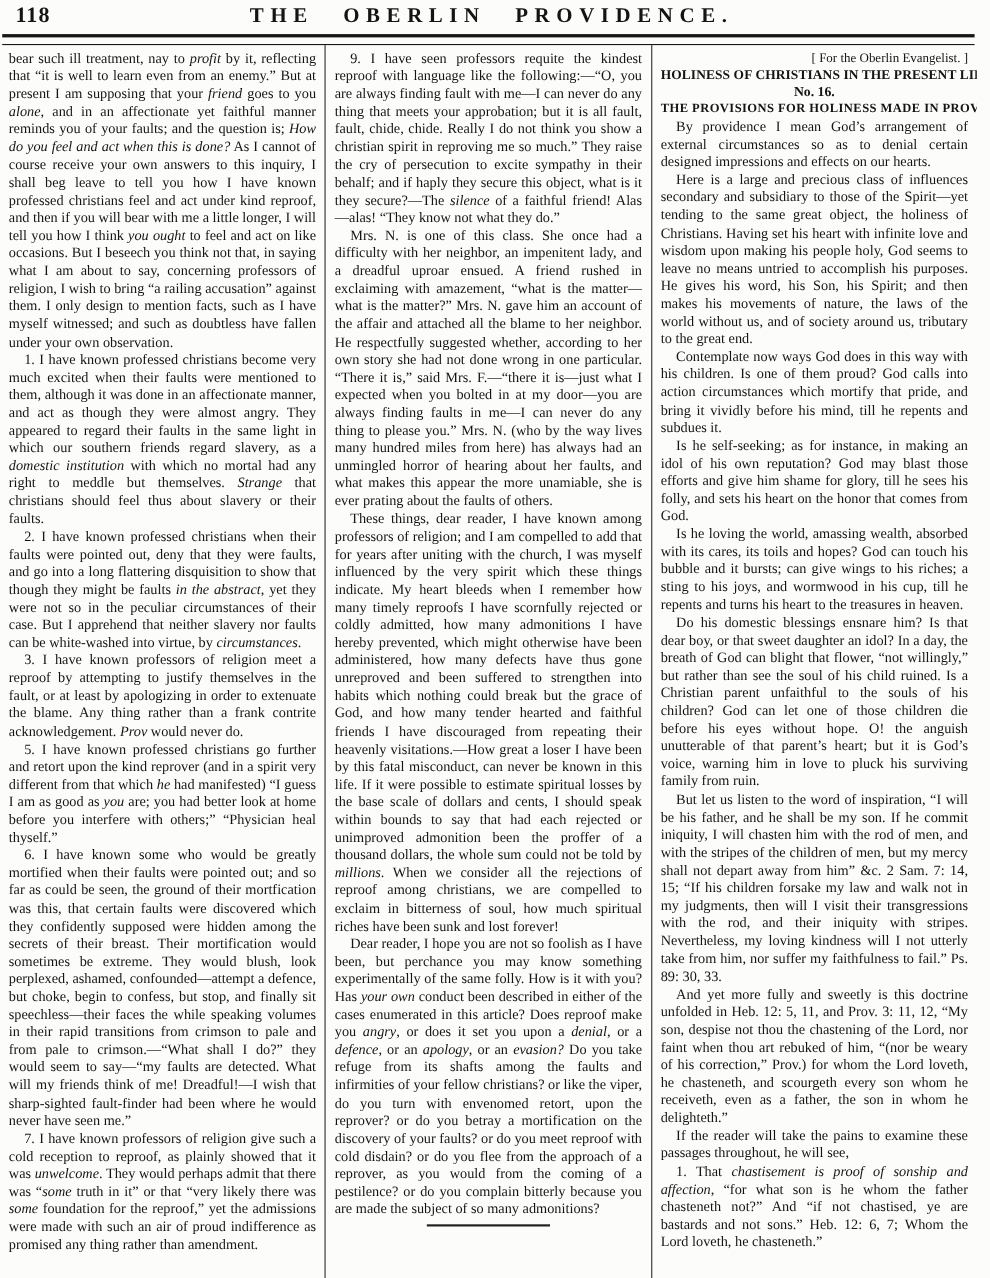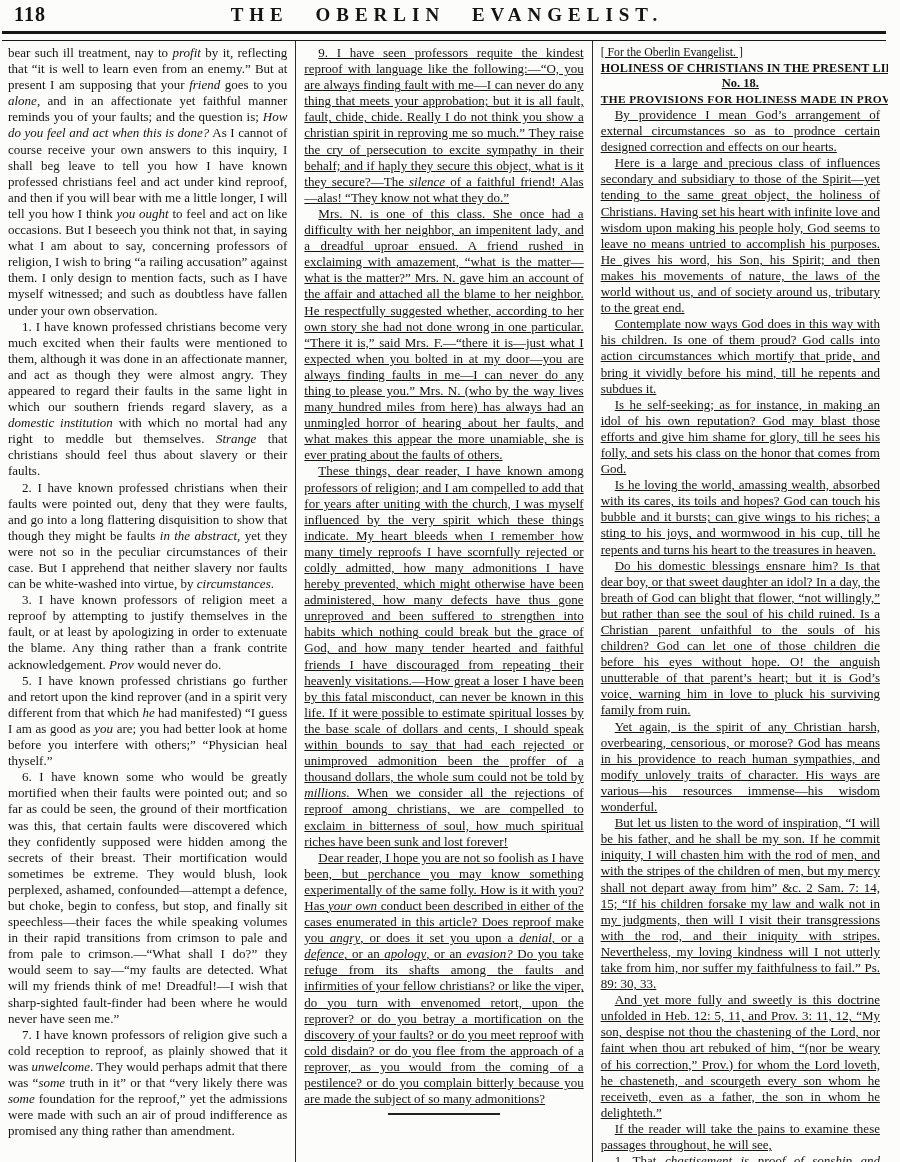--- a/index.html
+++ b/index.html
@@ -22,45 +22,45 @@
     transform:translateX(-32px);
   }
   .header-rule{flex:0 0 auto;margin:2px 2px 0 2px;height:6px;
     border-top:3px solid #161616;border-bottom:1.5px solid #161616;}
   
   .columns{flex:1 1 auto;display:flex;min-height:0;}
   .column{
     flex:1 1 0;min-width:0;padding:4px 8px 15px 8px;overflow:hidden;
     font-size:13px;line-height:16.1px;
   }
-  .column + .column{border-left:1.5px solid #2b2b2b;text-decoration:underline;}
+  .column + .column{border-left:1.5px solid #2b2b2b;}
   
   .para{margin:0;text-indent:14px;text-align:justify;}
   .para.flush{text-indent:0;}
   .signature{float:right;letter-spacing:4px;text-indent:0;}
   .short-rule{width:112px;border-top:2.5px solid #222;margin:6px auto 4px auto;}
-  .attribution{text-align:left;font-size:11.8px;line-height:15px;}
+  .attribution{text-align:right;font-size:11.8px;line-height:15px;}
   .article-title{
     margin:0;text-align:center;font-weight:bold;font-size:12.2px;
     line-height:16px;white-space:nowrap;letter-spacing:0.1px;
   }
   .article-no{text-align:center;font-size:12.5px;line-height:15px;font-weight:bold;}
   .subheading{
     font-weight:bold;font-size:11.4px;line-height:16px;
     letter-spacing:0.4px;white-space:nowrap;
   }
 </style>
 </head>
 <body>
 
 <div class="page">
 
   <div class="masthead-row">
     <div class="page-number">118</div>
-    <div class="masthead">THE OBERLIN EVANGELIST.</div>
+    <div class="masthead">THE OBERLIN PROVIDENCE.</div>
   </div>
 
   <div class="header-rule"></div>
 
   <div class="columns">
     <div class="column">
         <p class="para flush">bear such ill treatment, nay to <i>profit</i> by it, reflecting that “it is well to learn even from an enemy.” But at present I am supposing that your <i>friend</i> goes to you <i>alone</i>, and in an affectionate yet faithful manner reminds you of your faults; and the question is; <i>How do you feel and act when this is done?</i> As I cannot of course receive your own answers to this inquiry, I shall beg leave to tell you how I have known professed christians feel and act under kind reproof, and then if you will bear with me a little longer, I will tell you how I think <i>you ought</i> to feel and act on like occasions. But I beseech you think not that, in saying what I am about to say, concerning professors of religion, I wish to bring “a railing accusation” against them. I only design to mention facts, such as I have myself witnessed; and such as doubtless have fallen under your own observation.</p>
         <p class="para">1. I have known professed christians become very much excited when their faults were mentioned to them, although it was done in an affectionate manner, and act as though they were almost angry. They appeared to regard their faults in the same light in which our southern friends regard slavery, as a <i>domestic institution</i> with which no mortal had any right to meddle but themselves. <i>Strange</i> that christians should feel thus about slavery or their faults.</p>
         <p class="para">2. I have known professed christians when their faults were pointed out, deny that they were faults, and go into a long flattering disquisition to show that though they might be faults <i>in the abstract</i>, yet they were not so in the peculiar circumstances of their case. But I apprehend that neither slavery nor faults can be white-washed into virtue, by <i>circumstances</i>.</p>
         <p class="para">3. I have known professors of religion meet a reproof by attempting to justify themselves in the fault, or at least by apologizing in order to extenuate the blame. Any thing rather than a frank contrite acknowledgement. <i>Prov</i> would never do.</p>
@@ -71,29 +71,28 @@
     <div class="column">
         <p class="para">9. I have seen professors requite the kindest reproof with language like the following:—“O, you are always finding fault with me—I can never do any thing that meets your approbation; but it is all fault, fault, chide, chide. Really I do not think you show a christian spirit in reproving me so much.” They raise the cry of persecution to excite sympathy in their behalf; and if haply they secure this object, what is it they secure?—The <i>silence</i> of a faithful friend! Alas—alas! “They know not what they do.”</p>
         <p class="para">Mrs. N. is one of this class. She once had a difficulty with her neighbor, an impenitent lady, and a dreadful uproar ensued. A friend rushed in exclaiming with amazement, “what is the matter—what is the matter?” Mrs. N. gave him an account of the affair and attached all the blame to her neighbor. He respectfully suggested whether, according to her own story she had not done wrong in one particular. “There it is,” said Mrs. F.—“there it is—just what I expected when you bolted in at my door—you are always finding faults in me—I can never do any thing to please you.” Mrs. N. (who by the way lives many hundred miles from here) has always had an unmingled horror of hearing about her faults, and what makes this appear the more unamiable, she is ever prating about the faults of others.</p>
         <p class="para">These things, dear reader, I have known among professors of religion; and I am compelled to add that for years after uniting with the church, I was myself influenced by the very spirit which these things indicate. My heart bleeds when I remember how many timely reproofs I have scornfully rejected or coldly admitted, how many admonitions I have hereby prevented, which might otherwise have been administered, how many defects have thus gone unreproved and been suffered to strengthen into habits which nothing could break but the grace of God, and how many tender hearted and faithful friends I have discouraged from repeating their heavenly visitations.—How great a loser I have been by this fatal misconduct, can never be known in this life. If it were possible to estimate spiritual losses by the base scale of dollars and cents, I should speak within bounds to say that had each rejected or unimproved admonition been the proffer of a thousand dollars, the whole sum could not be told by <i>millions</i>. When we consider all the rejections of reproof among christians, we are compelled to exclaim in bitterness of soul, how much spiritual riches have been sunk and lost forever!</p>
         <p class="para">Dear reader, I hope you are not so foolish as I have been, but perchance you may know something experimentally of the same folly. How is it with you? Has <i>your own</i> conduct been described in either of the cases enumerated in this article? Does reproof make you <i>angry</i>, or does it set you upon a <i>denial</i>, or a <i>defence</i>, or an <i>apology</i>, or an <i>evasion?</i> Do you take refuge from its shafts among the faults and infirmities of your fellow christians? or like the viper, do you turn with envenomed retort, upon the reprover? or do you betray a mortification on the discovery of your faults? or do you meet reproof with cold disdain? or do you flee from the approach of a reprover, as you would from the coming of a pestilence? or do you complain bitterly because you are made the subject of so many admonitions?</p>
         <div class="short-rule"></div>
       </div>
     <div class="column">
         <div class="attribution">[ For the Oberlin Evangelist. ]</div>
         <h2 class="article-title">HOLINESS OF CHRISTIANS IN THE PRESENT LIFE.</h2>
-        <div class="article-no">No. 18.</div>
+        <div class="article-no">No. 16.</div>
         <div class="subheading">THE PROVISIONS FOR HOLINESS MADE IN PROVIDENCE.</div>
-        <p class="para">By providence I mean God’s arrangement of external circumstances so as to prodnce certain designed correction and effects on our hearts.</p>
+        <p class="para">By providence I mean God’s arrangement of external circumstances so as to denial certain designed impressions and effects on our hearts.</p>
         <p class="para">Here is a large and precious class of influences secondary and subsidiary to those of the Spirit—yet tending to the same great object, the holiness of Christians. Having set his heart with infinite love and wisdom upon making his people holy, God seems to leave no means untried to accomplish his purposes. He gives his word, his Son, his Spirit; and then makes his movements of nature, the laws of the world without us, and of society around us, tributary to the great end.</p>
         <p class="para">Contemplate now ways God does in this way with his children. Is one of them proud? God calls into action circumstances which mortify that pride, and bring it vividly before his mind, till he repents and subdues it.</p>
-        <p class="para">Is he self-seeking; as for instance, in making an idol of his own reputation? God may blast those efforts and give him shame for glory, till he sees his folly, and sets his class on the honor that comes from God.</p>
+        <p class="para">Is he self-seeking; as for instance, in making an idol of his own reputation? God may blast those efforts and give him shame for glory, till he sees his folly, and sets his heart on the honor that comes from God.</p>
         <p class="para">Is he loving the world, amassing wealth, absorbed with its cares, its toils and hopes? God can touch his bubble and it bursts; can give wings to his riches; a sting to his joys, and wormwood in his cup, till he repents and turns his heart to the treasures in heaven.</p>
         <p class="para">Do his domestic blessings ensnare him? Is that dear boy, or that sweet daughter an idol? In a day, the breath of God can blight that flower, “not willingly,” but rather than see the soul of his child ruined. Is a Christian parent unfaithful to the souls of his children? God can let one of those children die before his eyes without hope. O! the anguish unutterable of that parent’s heart; but it is God’s voice, warning him in love to pluck his surviving family from ruin.</p>
-        <p class="para">Yet again, is the spirit of any Christian harsh, overbearing, censorious, or morose? God has means in his providence to reach human sympathies, and modify unlovely traits of character. His ways are various—his resources immense—his wisdom wonderful.</p>
         <p class="para">But let us listen to the word of inspiration, “I will be his father, and he shall be my son. If he commit iniquity, I will chasten him with the rod of men, and with the stripes of the children of men, but my mercy shall not depart away from him” &amp;c. 2 Sam. 7: 14, 15; “If his children forsake my law and walk not in my judgments, then will I visit their transgressions with the rod, and their iniquity with stripes. Nevertheless, my loving kindness will I not utterly take from him, nor suffer my faithfulness to fail.” Ps. 89: 30, 33.</p>
         <p class="para">And yet more fully and sweetly is this doctrine unfolded in Heb. 12: 5, 11, and Prov. 3: 11, 12, “My son, despise not thou the chastening of the Lord, nor faint when thou art rebuked of him, “(nor be weary of his correction,” Prov.) for whom the Lord loveth, he chasteneth, and scourgeth every son whom he receiveth, even as a father, the son in whom he delighteth.”</p>
         <p class="para">If the reader will take the pains to examine these passages throughout, he will see,</p>
         <p class="para">1. That <i>chastisement is proof of sonship and affection</i>, “for what son is he whom the father chasteneth not?” And “if not chastised, ye are bastards and not sons.” Heb. 12: 6, 7; Whom the Lord loveth, he chasteneth.”</p>
       </div>
   </div>
 
 </div>
 
 </body></html>

